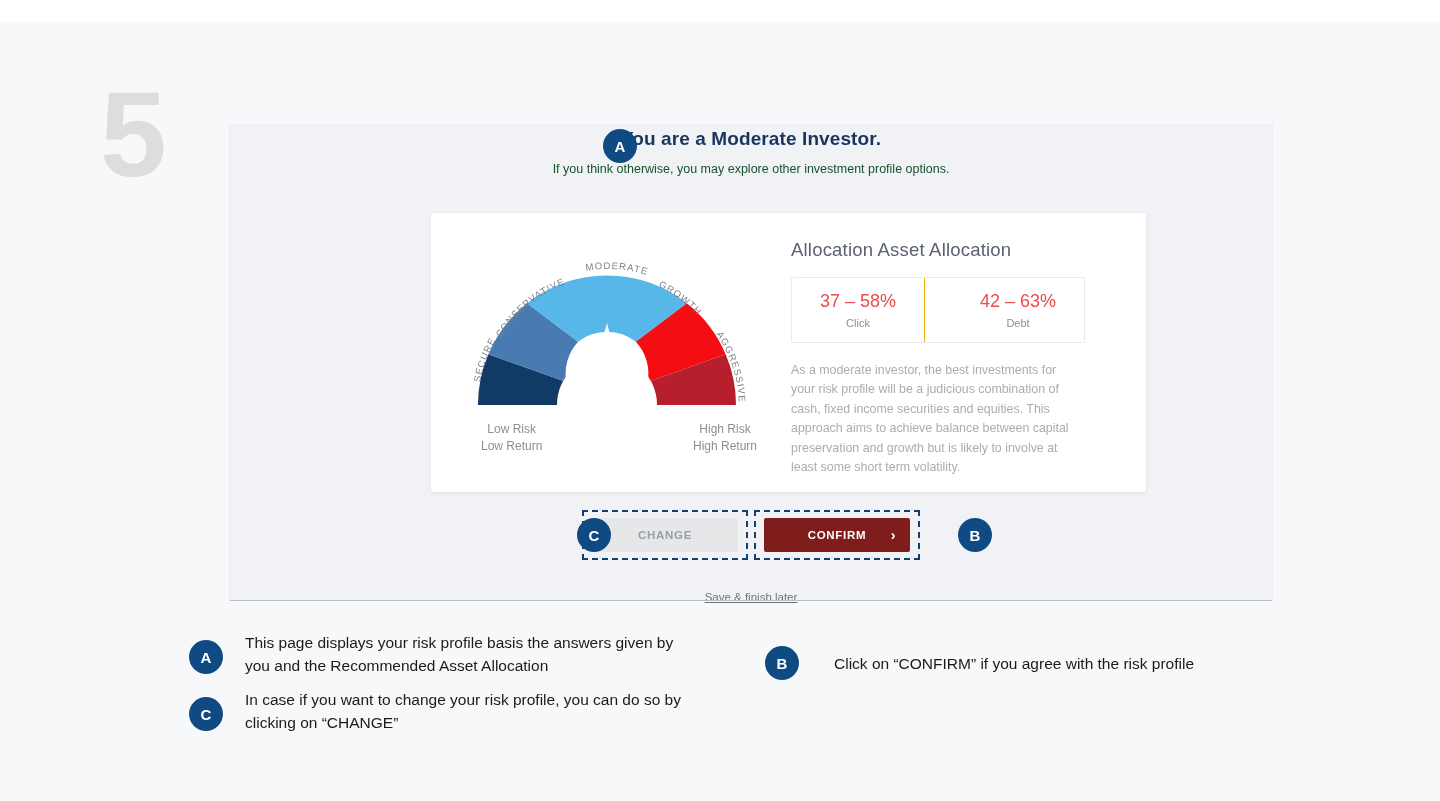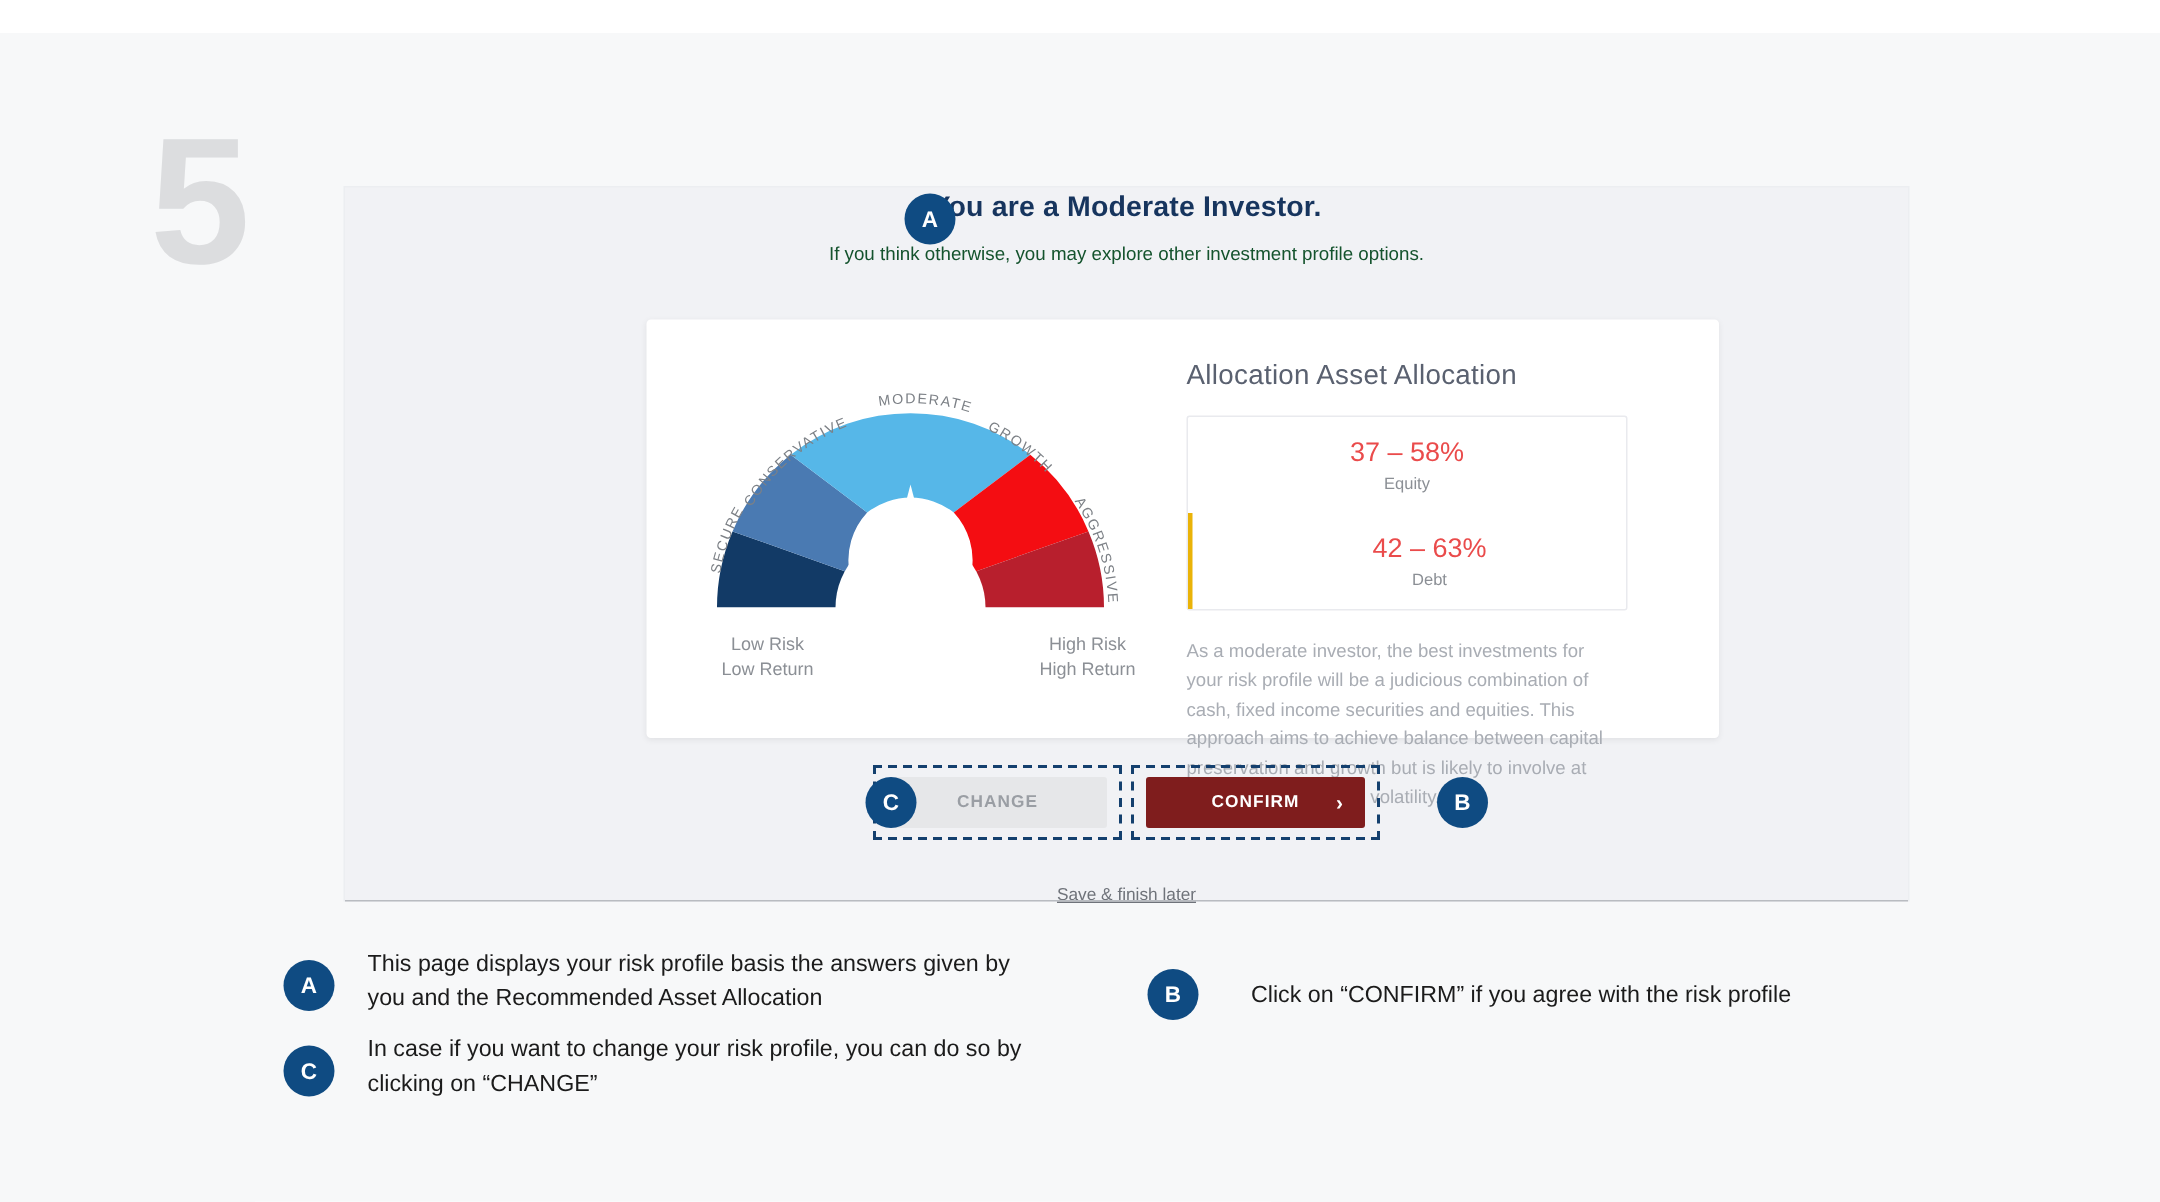--- a/index.html
+++ b/index.html
@@ -79,26 +79,26 @@
     font-size:12px; color:#8b8f95; line-height:17px; text-align:center;
   }
 
   
   .alloc-title {
     font-size:18.5px; color:#5a6170; font-weight:normal;
     letter-spacing:.2px; margin:0 0 16px 0;
   }
   .alloc-table {
     display:flex; border:1px solid #e9eaee; border-radius:2px;
-    width:294px; margin-bottom:18px;flex-direction:column;
+    width:294px; margin-bottom:18px;
   }
   .alloc-cell {
     flex:1; text-align:center; padding:13px 4px 13px;
   }
-  .alloc-cell + .alloc-cell { border-left:3px solid #eab308;padding-left:31px; }
+  .alloc-cell + .alloc-cell { border-left:1px solid #eab308;padding-left:31px; }
   .alloc-val { font-size:18px; color:#ea4b4b; margin-bottom:5px; font-weight:normal; }
   .alloc-key { font-size:11px; color:#8b8f95; }
   .alloc-desc {
     font-size:12.4px; line-height:19.4px; color:#a9adb4;
     width:292px;
   }
 
   
   .btn-row {
     position:absolute; left:0; top:385px; width:1042px;
@@ -222,21 +222,21 @@
             <div>High Return</div>
           </div>
         </div>
       </div>
 
       <div class="card-right">
         <div class="alloc-title">Allocation Asset Allocation</div>
         <div class="alloc-table">
           <div class="alloc-cell">
             <div class="alloc-val">37 – 58%</div>
-            <div class="alloc-key">Equity</div>
+            <div class="alloc-key">Click</div>
           </div>
           <div class="alloc-cell">
             <div class="alloc-val">42 – 63%</div>
             <div class="alloc-key">Debt</div>
           </div>
         </div>
         <div class="alloc-desc">As a moderate investor, the best investments for your risk profile will be a judicious combination of cash, fixed income securities and equities. This approach aims to achieve balance between capital preservation and growth but is likely to involve at least some short term volatility.</div>
       </div>
     </div>
 

